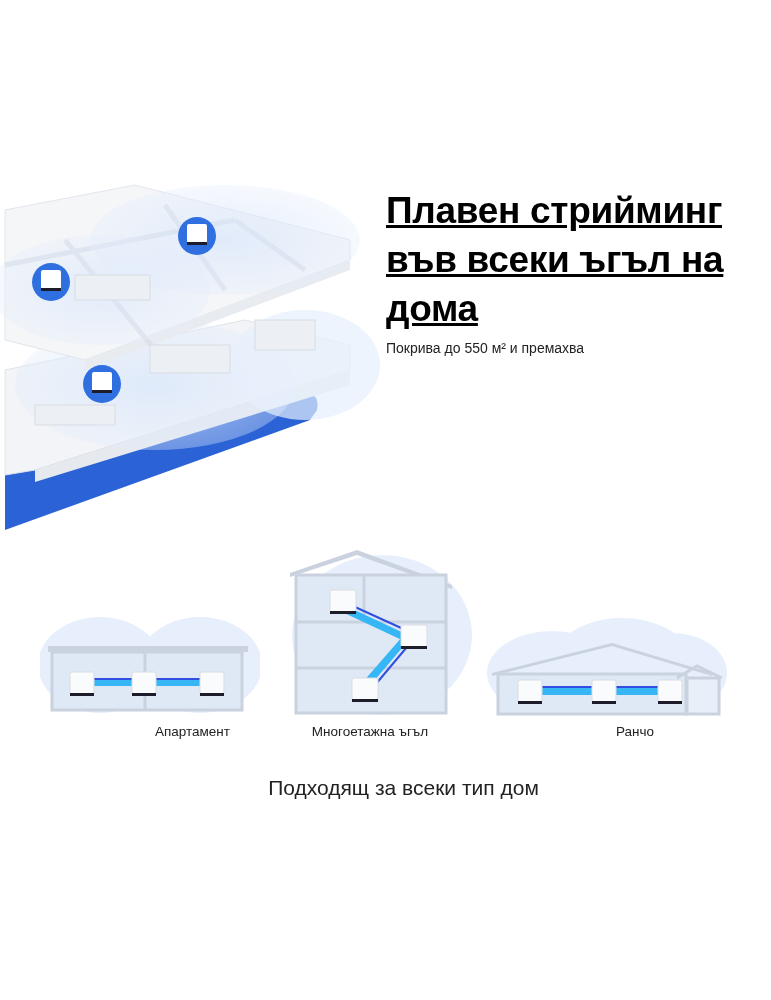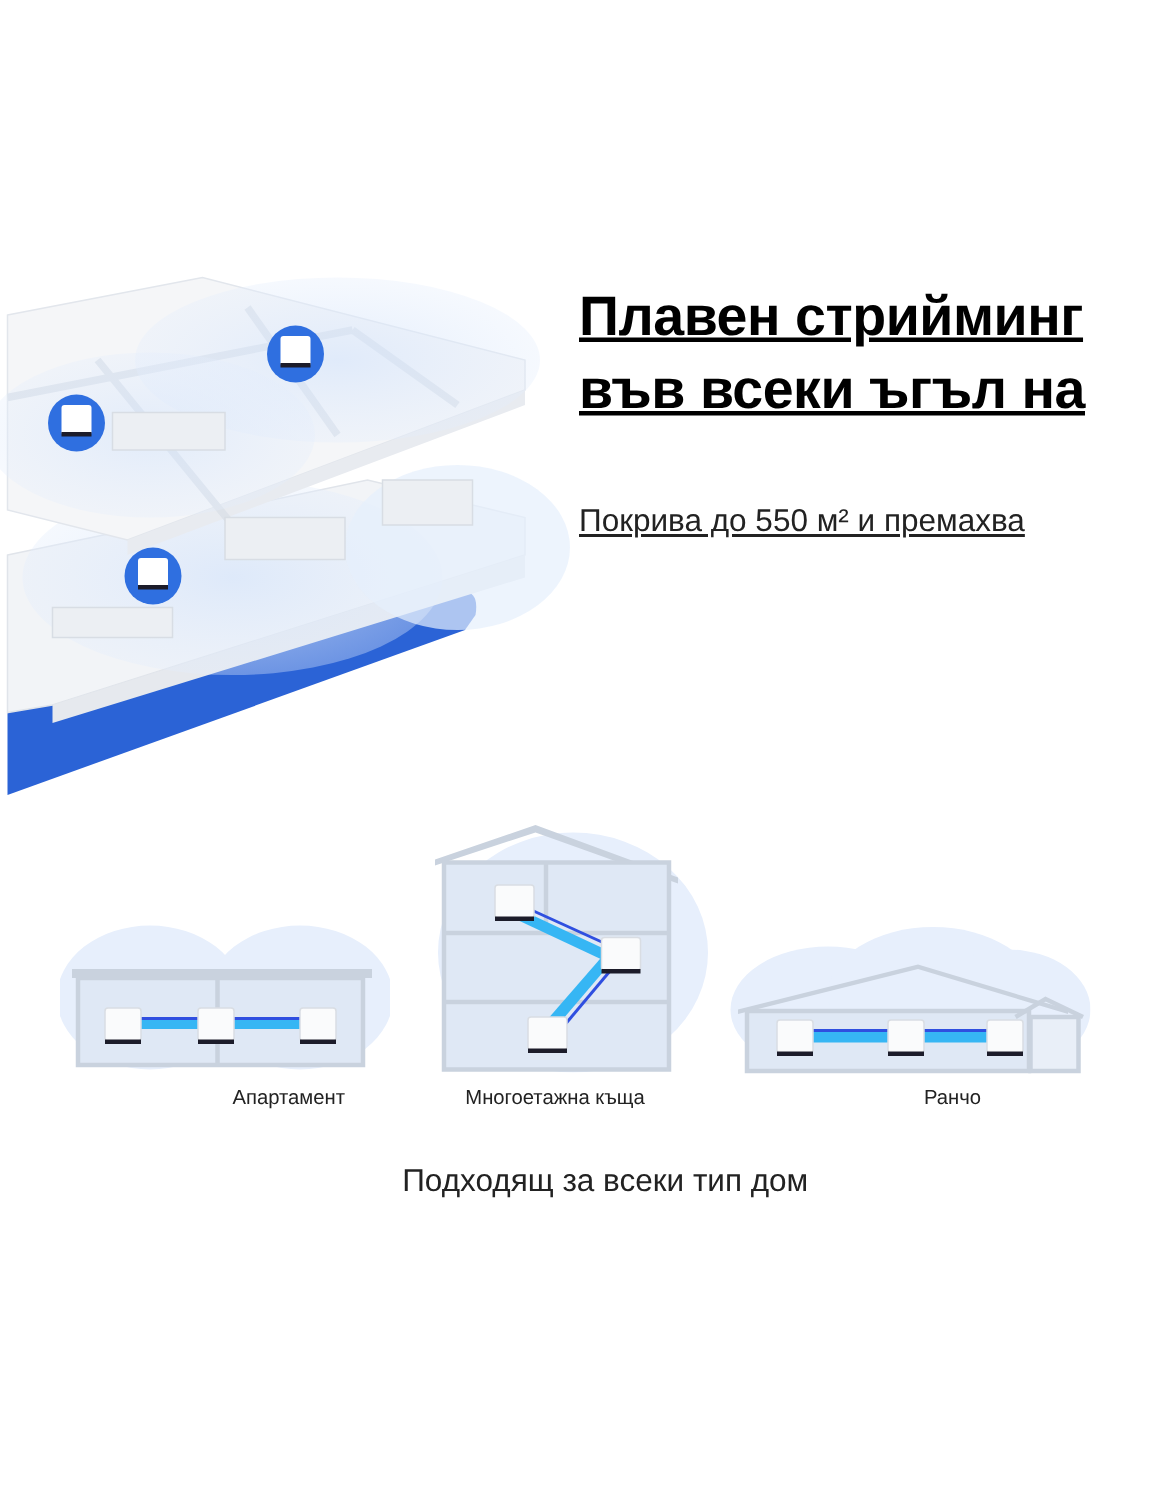--- a/index.html
+++ b/index.html
@@ -1,19 +1,19 @@
 <!DOCTYPE html>
 <html><head>
 <meta charset="utf-8">
 <style>
   html,body{margin:0;padding:0;background:#ffffff;}
   body{width:771px;height:1000px;position:relative;overflow:hidden;font-family:"Liberation Sans","DejaVu Sans",sans-serif;color:#111;}
   .hero{position:absolute;left:0;top:170px;width:380px;height:380px;}
   .headline{position:absolute;left:386px;top:186px;width:370px;margin:0;font-size:37px;line-height:49px;font-weight:bold;color:#000;letter-spacing:-0.3px;text-decoration:underline;}
-  .subline{position:absolute;left:386px;top:333px;width:370px;margin:0;font-size:21px;line-height:30px;color:#222;text-decoration:underline;}
+  .subline{position:absolute;left:386px;top:333px;width:370px;margin:0;font-size:14px;line-height:30px;color:#222;}
   .scene{position:absolute;}
   .scene-label{position:absolute;font-size:13.5px;color:#222;text-align:center;}
   .footer-caption{position:absolute;left:0;width:771px;top:776px;text-align:center;font-size:21px;color:#222;margin-left:18px;}
 </style>
 </head>
 <body>
 
 <svg class="hero" viewBox="0 0 370 380" width="380" height="380">
   <defs>
     <radialGradient id="cov" cx="50%" cy="50%" r="50%">
@@ -56,20 +56,21 @@
   <g>
     <circle cx="97" cy="214" r="19" fill="#2f6fe0"></circle>
     <rect x="87" y="202" width="20" height="20" rx="2" fill="#ffffff"></rect>
     <rect x="87" y="220" width="20" height="3" fill="#1c1c2a"></rect>
   </g>
 </svg>
 
 <h1 class="headline">
   <span>Плавен стрийминг</span><br>
   <span>във всеки ъгъл на</span><br>
+  <span>дома</span>
 </h1>
 
 <p class="subline">
   <span>Покрива до 550 м² и премахва</span><br>
 </p>
 
 <svg class="scene" style="left:40px;top:610px;" width="220" height="110" viewBox="0 0 220 110">
   <ellipse cx="60" cy="55" rx="62" ry="48" fill="#e7effc"></ellipse>
   <ellipse cx="160" cy="55" rx="62" ry="48" fill="#e7effc"></ellipse>
   <rect x="8" y="36" width="200" height="6" fill="#c9d2de"></rect>
@@ -99,21 +100,21 @@
   <line x1="62" y1="57" x2="128" y2="87" stroke="#2f4fe0" stroke-width="2"></line>
   <polygon points="126,96 86,143 80,138 120,92" fill="#36b6f4"></polygon>
   <line x1="130" y1="96" x2="88" y2="146" stroke="#2f4fe0" stroke-width="2"></line>
   <rect x="48" y="45" width="26" height="22" rx="2" fill="#fafbfc" stroke="#d9dde3"></rect>
     <rect x="48" y="66" width="26" height="3" fill="#1c1c2a"></rect>
   <rect x="119" y="80" width="26" height="22" rx="2" fill="#fafbfc" stroke="#d9dde3"></rect>
     <rect x="119" y="101" width="26" height="3" fill="#1c1c2a"></rect>
   <rect x="70" y="133" width="26" height="22" rx="2" fill="#fafbfc" stroke="#d9dde3"></rect>
     <rect x="70" y="154" width="26" height="3" fill="#1c1c2a"></rect>
 </svg>
-<div class="scene-label" style="left:285px;top:724px;width:170px;">Многоетажна къща</div>
+<div class="scene-label" style="left:285px;top:724px;width:170px;">Многоетажна ъгъл</div>
 
 <svg class="scene" style="left:482px;top:618px;" width="245" height="100" viewBox="0 0 245 100">
   <ellipse cx="70" cy="55" rx="65" ry="42" fill="#e7effc"></ellipse>
   <ellipse cx="140" cy="45" rx="70" ry="45" fill="#e7effc"></ellipse>
   <ellipse cx="190" cy="55" rx="55" ry="40" fill="#e7effc"></ellipse>
   <path d="M10 55 L130 25 L230 55 L230 58 L130 28 L10 58 Z" fill="#c9d2de"></path>
   <rect x="16" y="56" width="188" height="40" fill="#dfe8f5" stroke="#c9d2de" stroke-width="3"></rect>
   <path d="M195 60 L215 48 L240 60" fill="none" stroke="#c9d2de" stroke-width="3"></path>
   <rect x="205" y="60" width="32" height="36" fill="#e9eff8" stroke="#c9d2de" stroke-width="3"></rect>
   <rect x="58" y="70" width="54" height="7" fill="#36b6f4"></rect>

